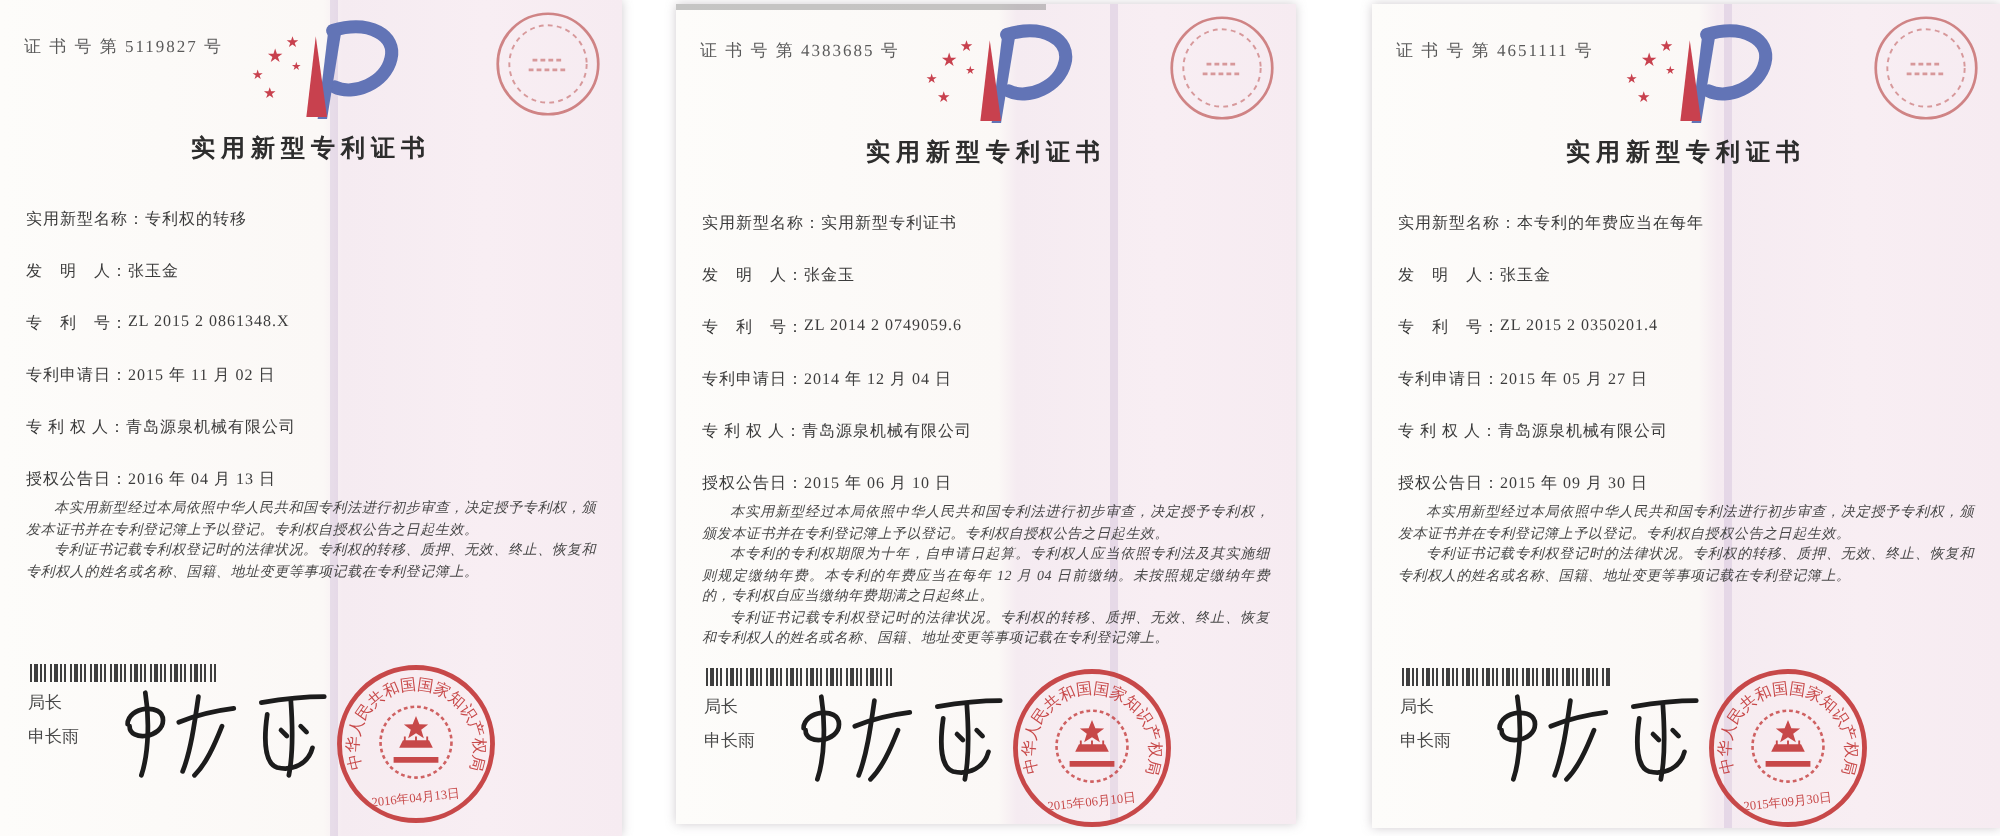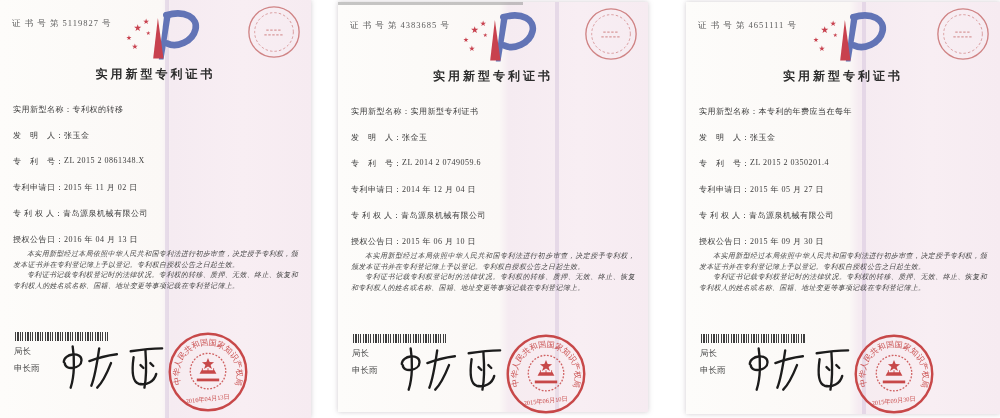--- a/index.html
+++ b/index.html
@@ -179,20 +179,21 @@
       <span class="val">青岛源泉机械有限公司</span>
     </div>
     <div class="row">
       <span class="lbl">授权公告日：</span>
       <span class="val">2015 年 06 月 10 日</span>
     </div>
   </div>
 
   <div class="body">
     <p>本实用新型经过本局依照中华人民共和国专利法进行初步审查，决定授予专利权，颁发本证书并在专利登记簿上予以登记。专利权自授权公告之日起生效。</p>
+    <p>本专利的专利权期限为十年，自申请日起算。专利权人应当依照专利法及其实施细则规定缴纳年费。本专利的年费应当在每年 12 月 04 日前缴纳。未按照规定缴纳年费的，专利权自应当缴纳年费期满之日起终止。</p>
     <p>专利证书记载专利权登记时的法律状况。专利权的转移、质押、无效、终止、恢复和专利权人的姓名或名称、国籍、地址变更等事项记载在专利登记簿上。</p>
   </div>
 
   <div class="barcode"></div>
 
   <div class="director">
     <div>局长</div>
     <div>申长雨</div>
   </div>
 

